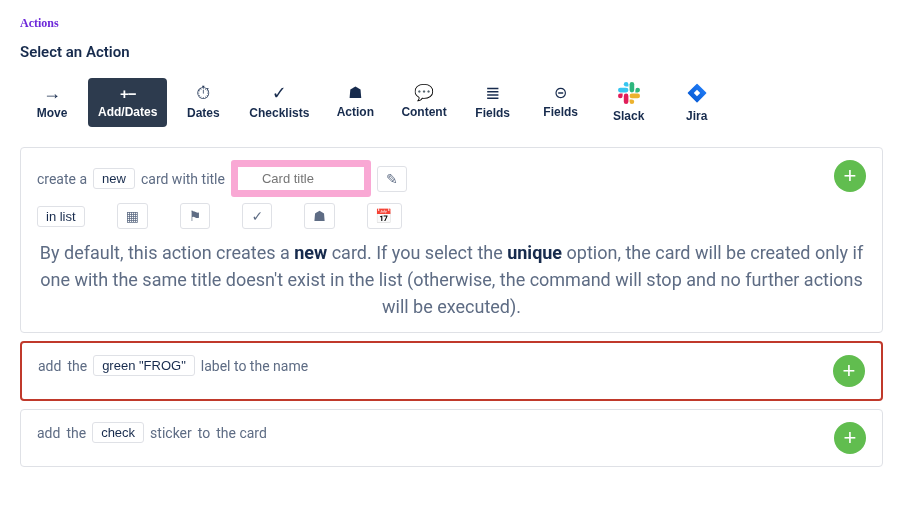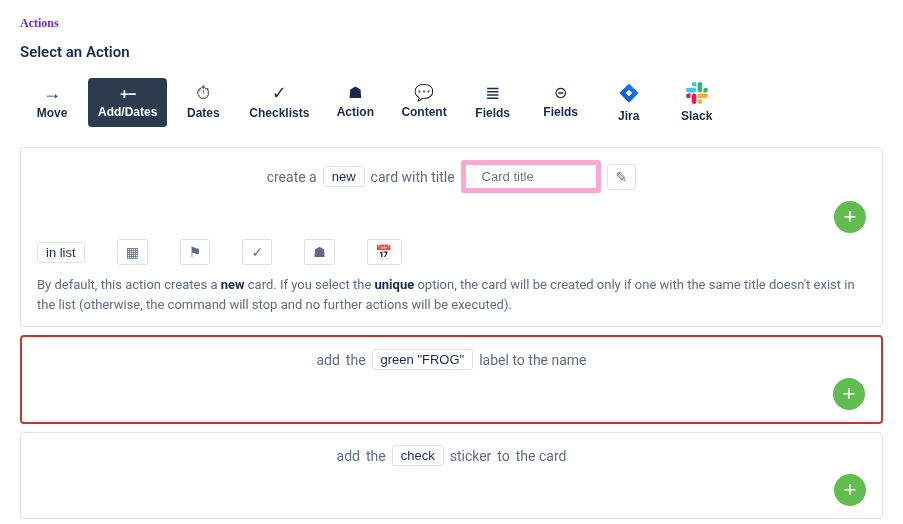--- a/index.html
+++ b/index.html
@@ -117,23 +117,23 @@
       border: 1px solid #dfe1e6;
       border-radius: 3px;
       padding: 2px 8px;
       background: #fff;
       font-size: 13px;
       cursor: pointer;
       color: #172b4d;
     }
 
     .card-title-input {
-      border: 5px solid #f9a8d4;
+      border: 7px solid #f9a8d4;
       border-radius: 3px;
-      padding: 4px 16px;
+      padding: 4px 24px;
       font-size: 13px;
       color: #172b4d;
       outline: none;
       width: 140px;
     }
 
     .add-btn {
       width: 32px;
       height: 32px;
       border-radius: 50%;
@@ -157,36 +157,36 @@
       background: #fff;
       cursor: pointer;
       display: flex;
       align-items: center;
       justify-content: center;
       color: #5e6c84;
       font-size: 14px;
     }
 
     .description-text {
-      font-size: 13px;
+      font-size: 18px;
       color: #5e6c84;
       margin-top: 10px;
       line-height: 1.5;
+      text-align: center;
     }
 
     .description-text strong {
       color: #172b4d;
     }
 
     .card-row-wrapper {
       display: flex;
-      align-items: center;
+      align-items: flex-start;
       width: 100%;
-      gap: 8px;
-      flex-direction: column;
+      gap: 18px;
     }
 
     .jira-icon {
       display: inline-flex;
       align-items: center;
       justify-content: center;
       width: 24px;
       height: 24px;
     }
 
@@ -248,56 +248,56 @@
 
     <button class="action-btn">
       <span class="btn-icon">≣</span>
       <span class="btn-label">Fields</span>
     </button>
 
 
     <button class="action-btn">
       <span class="btn-icon" style="font-size:16px;">⊝</span>
       <span class="btn-label">Fields</span>
+    </button>
+
+    <button class="action-btn">
+      <span class="btn-icon slack-icon">
+        <svg class="slack-svg" viewBox="0 0 24 24" xmlns="http://www.w3.org/2000/svg">
+          <path d="M5.042 15.165a2.528 2.528 0 01-2.52 2.523A2.528 2.528 0 010 15.165a2.527 2.527 0 012.522-2.52h2.52v2.52z" fill="#E01E5A"></path>
+          <path d="M6.313 15.165a2.527 2.527 0 012.521-2.52 2.527 2.527 0 012.521 2.52v6.313A2.528 2.528 0 018.834 24a2.528 2.528 0 01-2.521-2.522v-6.313z" fill="#E01E5A"></path>
+          <path d="M8.834 5.042a2.528 2.528 0 01-2.521-2.52A2.528 2.528 0 018.834 0a2.528 2.528 0 012.521 2.522v2.52H8.834z" fill="#36C5F0"></path>
+          <path d="M8.834 6.313a2.528 2.528 0 012.521 2.521 2.528 2.528 0 01-2.521 2.521H2.522A2.528 2.528 0 010 8.834a2.528 2.528 0 012.522-2.521h6.312z" fill="#36C5F0"></path>
+          <path d="M18.956 8.834a2.528 2.528 0 012.522-2.521A2.528 2.528 0 0124 8.834a2.528 2.528 0 01-2.522 2.521h-2.522V8.834z" fill="#2EB67D"></path>
+          <path d="M17.688 8.834a2.528 2.528 0 01-2.522 2.521 2.527 2.527 0 01-2.52-2.521V2.522A2.527 2.527 0 0115.166 0a2.528 2.528 0 012.522 2.522v6.312z" fill="#2EB67D"></path>
+          <path d="M15.166 18.956a2.528 2.528 0 012.522 2.522A2.528 2.528 0 0115.166 24a2.527 2.527 0 01-2.52-2.522v-2.522h2.52z" fill="#ECB22E"></path>
+          <path d="M15.166 17.688a2.527 2.527 0 01-2.52-2.523 2.526 2.526 0 012.52-2.52h6.313A2.527 2.527 0 0124 15.165a2.528 2.528 0 01-2.521 2.523h-6.313z" fill="#ECB22E"></path>
+        </svg>
+      </span>
+      <span class="btn-label">Slack</span>
     </button>
 
     <button class="action-btn">
       <span class="btn-icon jira-icon">
         <svg class="jira-svg" viewBox="0 0 24 24" xmlns="http://www.w3.org/2000/svg">
           <defs>
             <linearGradient id="jira-grad1" x1="100%" y1="0%" x2="0%" y2="100%">
               <stop offset="0%" style="stop-color:#2684ff"></stop>
               <stop offset="100%" style="stop-color:#0052cc"></stop>
             </linearGradient>
             <linearGradient id="jira-grad2" x1="0%" y1="100%" x2="100%" y2="0%">
               <stop offset="0%" style="stop-color:#2684ff"></stop>
               <stop offset="100%" style="stop-color:#0052cc"></stop>
             </linearGradient>
           </defs>
           <path d="M11.53 2.1L2.1 11.53a.74.74 0 000 1.05l4.26 4.26 5.17 5.17a.74.74 0 001.05 0l9.43-9.43a.74.74 0 000-1.05l-9.43-9.43a.74.74 0 00-1.05 0zM12 15.5l-3.5-3.5L12 8.5l3.5 3.5L12 15.5z" fill="url(#jira-grad1)"></path>
         </svg>
       </span>
       <span class="btn-label">Jira</span>
     </button>
-
-    <button class="action-btn">
-      <span class="btn-icon slack-icon">
-        <svg class="slack-svg" viewBox="0 0 24 24" xmlns="http://www.w3.org/2000/svg">
-          <path d="M5.042 15.165a2.528 2.528 0 01-2.52 2.523A2.528 2.528 0 010 15.165a2.527 2.527 0 012.522-2.52h2.52v2.52z" fill="#E01E5A"></path>
-          <path d="M6.313 15.165a2.527 2.527 0 012.521-2.52 2.527 2.527 0 012.521 2.52v6.313A2.528 2.528 0 018.834 24a2.528 2.528 0 01-2.521-2.522v-6.313z" fill="#E01E5A"></path>
-          <path d="M8.834 5.042a2.528 2.528 0 01-2.521-2.52A2.528 2.528 0 018.834 0a2.528 2.528 0 012.521 2.522v2.52H8.834z" fill="#36C5F0"></path>
-          <path d="M8.834 6.313a2.528 2.528 0 012.521 2.521 2.528 2.528 0 01-2.521 2.521H2.522A2.528 2.528 0 010 8.834a2.528 2.528 0 012.522-2.521h6.312z" fill="#36C5F0"></path>
-          <path d="M18.956 8.834a2.528 2.528 0 012.522-2.521A2.528 2.528 0 0124 8.834a2.528 2.528 0 01-2.522 2.521h-2.522V8.834z" fill="#2EB67D"></path>
-          <path d="M17.688 8.834a2.528 2.528 0 01-2.522 2.521 2.527 2.527 0 01-2.52-2.521V2.522A2.527 2.527 0 0115.166 0a2.528 2.528 0 012.522 2.522v6.312z" fill="#2EB67D"></path>
-          <path d="M15.166 18.956a2.528 2.528 0 012.522 2.522A2.528 2.528 0 0115.166 24a2.527 2.527 0 01-2.52-2.522v-2.522h2.52z" fill="#ECB22E"></path>
-          <path d="M15.166 17.688a2.527 2.527 0 01-2.52-2.523 2.526 2.526 0 012.52-2.52h6.313A2.527 2.527 0 0124 15.165a2.528 2.528 0 01-2.521 2.523h-6.313z" fill="#ECB22E"></path>
-        </svg>
-      </span>
-      <span class="btn-label">Slack</span>
-    </button>
   </div>
 
   <div class="action-card">
     <div class="card-row-wrapper">
       <div class="action-row" style="flex:1;">
         <span class="text-label">create a</span>
         <button class="token-btn">new</button>
         <span class="text-label">card with title</span>
         <input class="card-title-input" type="text" value="" placeholder="Card title" style="">
         <button class="icon-btn">

